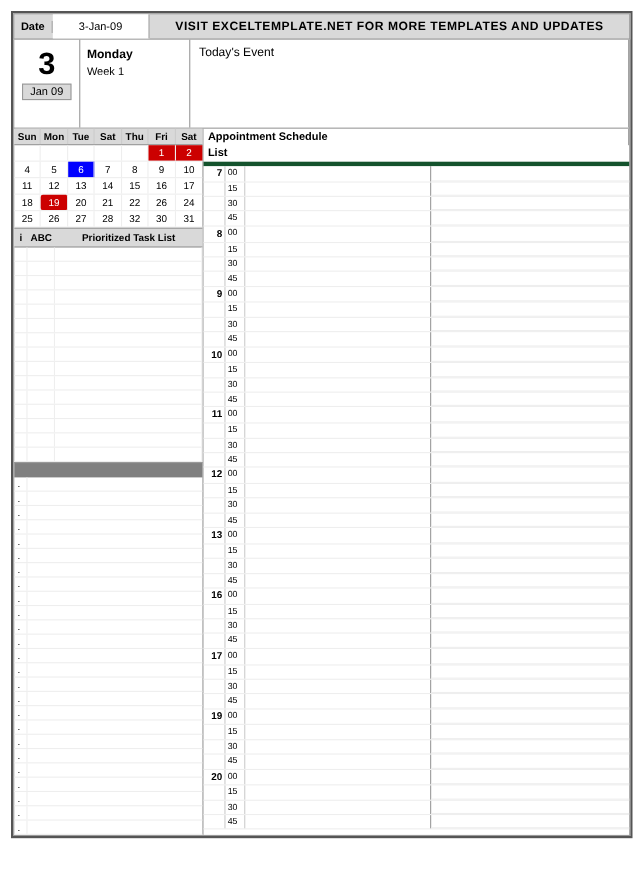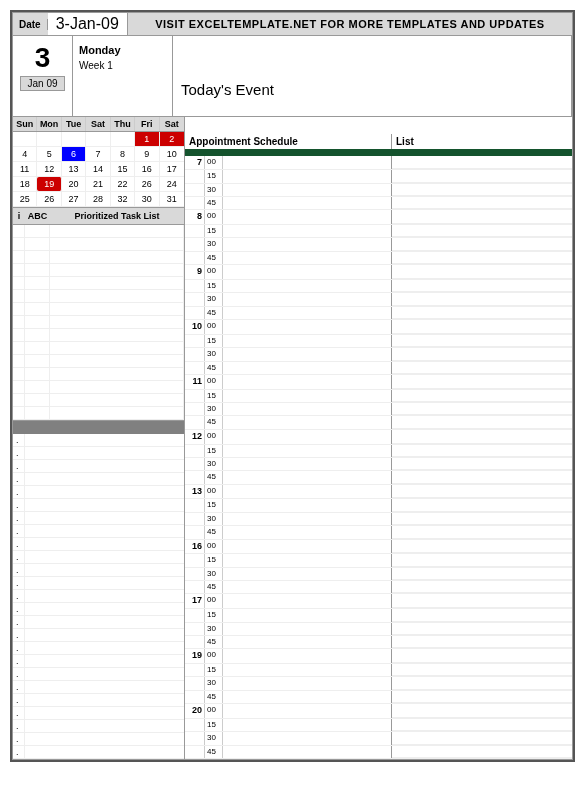--- a/index.html
+++ b/index.html
@@ -20,24 +20,24 @@
       background: #d9d9d9;
       height: 24px;
     }
     .header-date-label {
       padding: 0 6px;
       font-weight: bold;
       font-size: 10px;
       border-right: 1px solid #999;
     }
     .header-date-value {
-      padding: 0 8px;
+      padding: 0 24px;
       background: #fff;
       border-right: 1px solid #999;
-      font-size: 16px;
+      font-size: 10px;
       height: 100%;
       display: flex;
       align-items: center;
       min-width: 70px;
     }
     .header-title {
       flex: 1;
       text-align: center;
       font-weight: bold;
       font-size: 11px;
@@ -84,21 +84,21 @@
       display: inline-block;
       margin-top: 4px;
       width: fit-content;
     }
     .event-box {
       flex: 1;
       padding: 6px 8px;
       border-right: 1px solid #999;
       min-height: 80px;
     }
-    .event-title { font-size: 15px; font-weight: normal; margin-top: 39px; }
+    .event-title { font-size: 11px; font-weight: normal; }
     .quote-box {
       flex: 1;
       padding: 8px 10px;
       display: flex;
       align-items: center;
       justify-content: flex-end;
       text-align: right;
       font-size: 9.5px;
       font-style: italic;
       line-height: 1.4;
@@ -203,21 +203,21 @@
     </div>
     <div class="day-label-box">
       <div class="day-name">Monday</div>
       <div class="week-label">Week 1</div>
     </div>
     <div class="event-box">
       <div class="event-title">Today's Event</div>
     </div>
   </div>
 
-  <div style="display:flex; border-left:1px solid #999; border-right:1px solid #999; border-bottom:1px solid #999;align-items:flex-end;">
+  <div style="display:flex; border-left:1px solid #999; border-right:1px solid #999; border-bottom:1px solid #999;">
 
     <div style="width:172px; border-right:1px solid #999; flex-shrink:0;">
 
       <div class="cal-header">
         <div class="cal-header-cell">Sun</div>
         <div class="cal-header-cell">Mon</div>
         <div class="cal-header-cell">Tue</div>
         <div class="cal-header-cell">Sat</div>
         <div class="cal-header-cell">Thu</div>
         <div class="cal-header-cell">Fri</div>
@@ -459,21 +459,21 @@
   </div>
           <div class="extra-task-row">
     <div class="extra-task-dot">.</div>
     <div class="extra-task-content"></div>
   </div>
         </div>
     </div>
 
     <div style="flex:1; display:flex; flex-direction:column;">
 
-      <div style="display:flex; border-bottom:7px solid #14532d;">
+      <div style="display:flex; border-bottom:4px solid #14532d;flex-direction:column;">
         <div style="flex:1; font-weight:bold; font-size:10px; padding:2px 4px; border-right:1px solid #999;">Appointment Schedule</div>
         <div style="width:180px; font-weight:bold; font-size:10px; padding:2px 4px;">List</div>
       </div>
 
       <div id="time-blocks-container">
       <div style="display: flex; border-bottom: 1px solid rgb(238, 238, 238); min-height: 11px;">
       <div style="width:20px;font-size:9px;font-weight:bold;padding:1px 2px;text-align:right;border-right:1px solid #ccc;line-height:1.3;">7</div>
       <div style="width:18px;font-size:8px;padding:1px 2px;border-right:1px solid #ccc;line-height:1.3;">00</div>
       <div style="flex:1;border-right:1px solid #999;min-height:11px;"></div>
       <div style="width:180px;min-height:11px;border-bottom:1px solid #eee;"></div>

